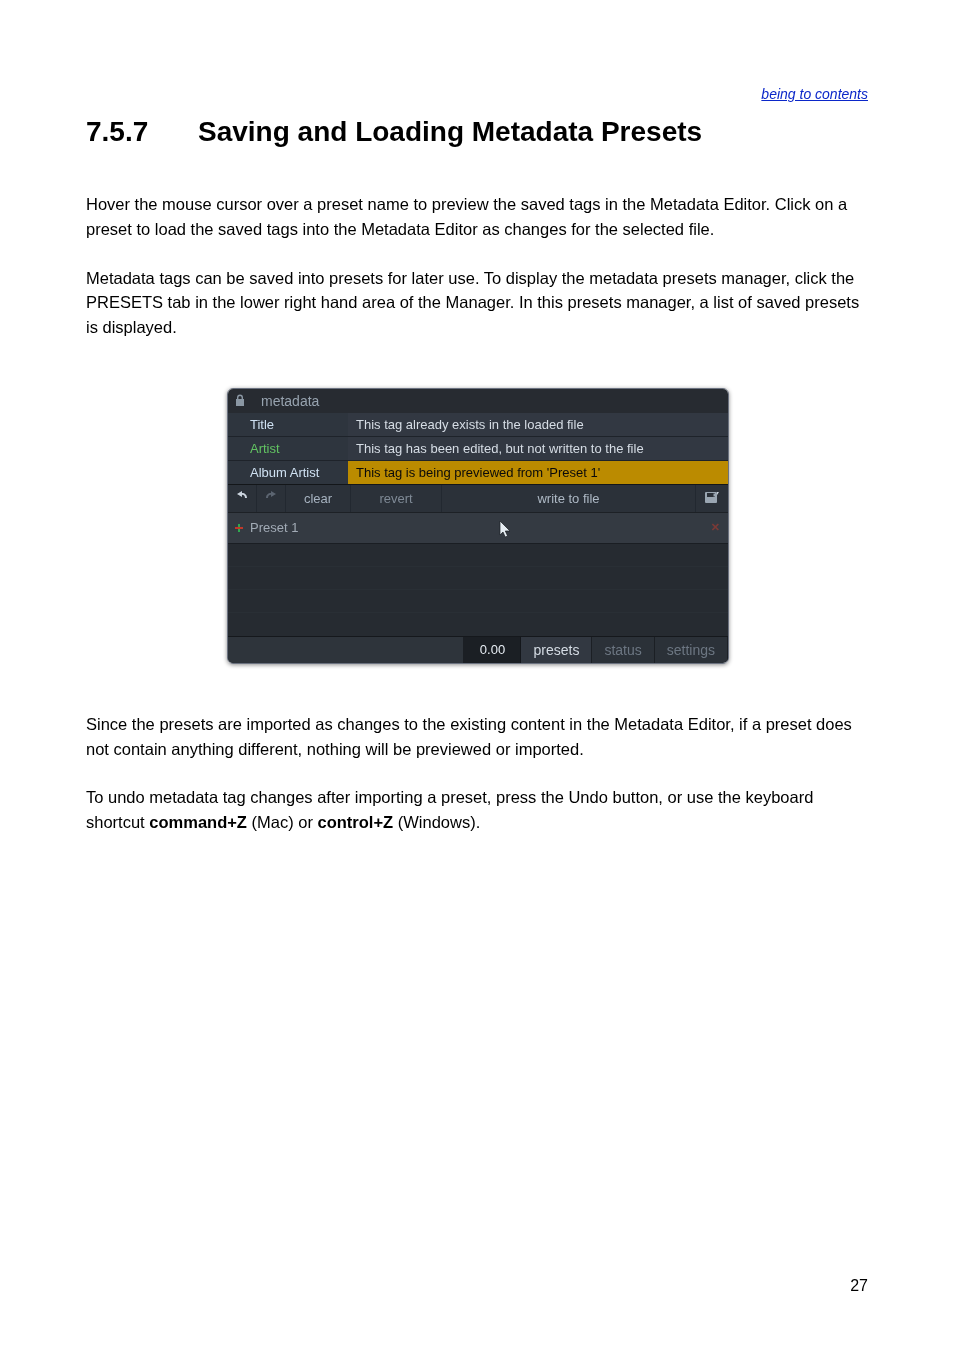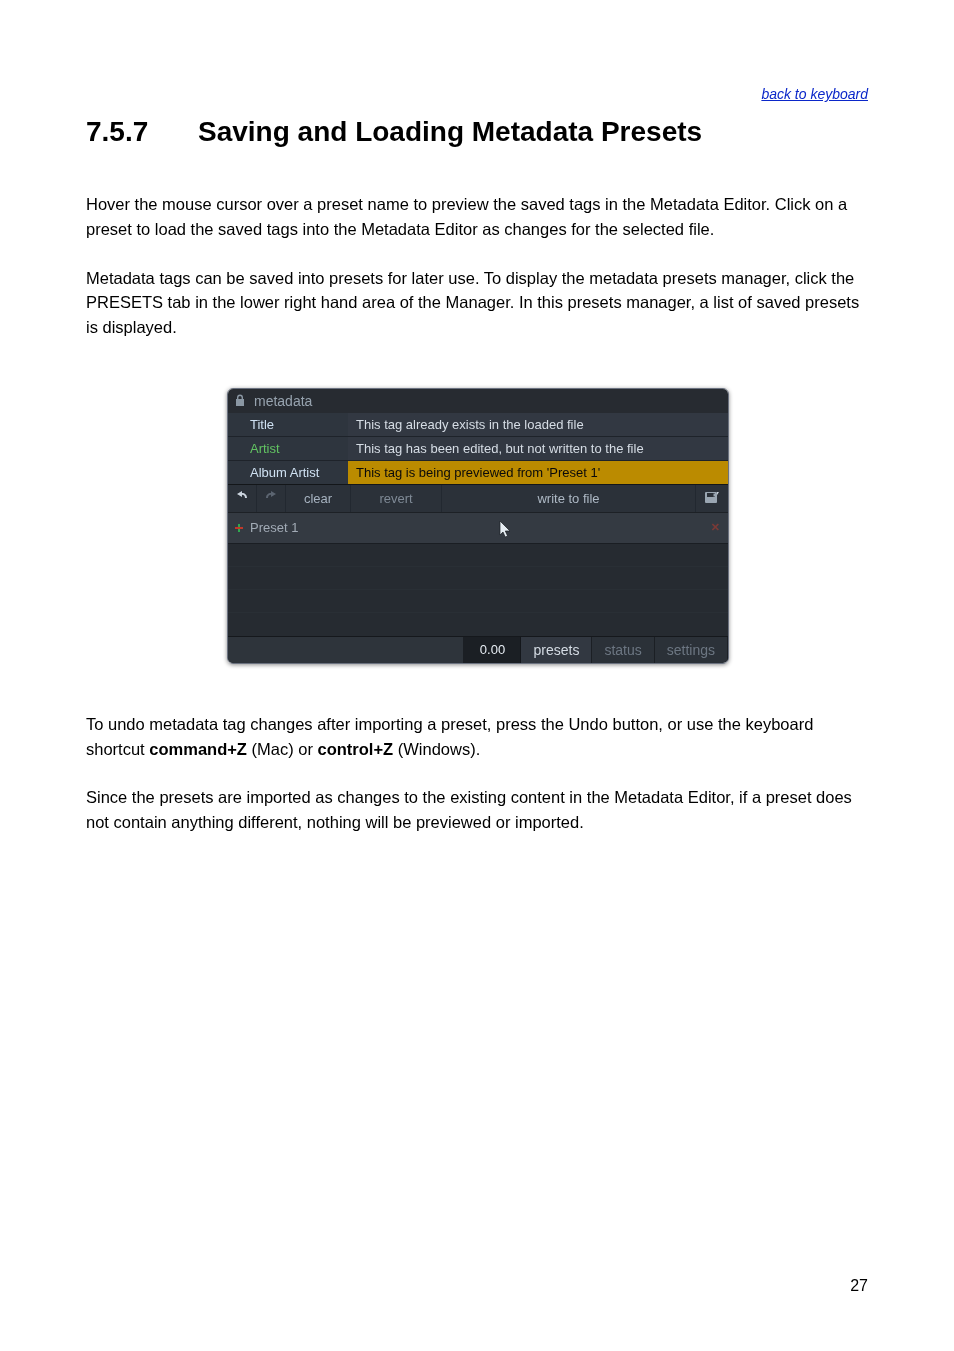--- a/index.html
+++ b/index.html
@@ -57,21 +57,21 @@
     font-family: "Helvetica Neue", Arial, sans-serif;
     font-size: 13px;
     color: #c8d2dc;
   }
   
   .shot-titlebar {
     background: #272b31;
     padding: 4px 8px 4px 6px;
     display: flex;
     align-items: center;
-    gap: 8px;
+    gap: 15px;
     color: #97a3af;
     font-size: 14px;
   }
   .lock-icon svg { display:block; }
 
   
   .shot-table {
     background: #303740;
   }
   .shot-row {
@@ -187,21 +187,21 @@
     bottom: 56px;
     right: 86px;
     font-size: 16px;
   }
 </style>
 </head>
 <body>
 
 <div class="page">
 
-  <a class="back-link" href="#">back to keyboard</a>
+  <a class="back-link" href="#">being to contents</a>
 
   <h2 class="section-heading">
     <span class="num">7.5.7</span>
     <span>Saving and Loading Metadata Presets</span>
   </h2>
 
   <p class="body">Hover the mouse cursor over a preset name to preview the saved tags in the Metadata Editor. Click on a preset to load the saved tags into the Metadata Editor as changes for the selected file.</p>
   <p class="body">Metadata tags can be saved into presets for later use. To display the metadata presets manager, click the PRESETS tab in the lower right hand area of the Manager. In this presets manager, a list of saved presets is displayed.</p>
 
   <div class="shot-wrap">
@@ -286,20 +286,20 @@
         <div class="bb-left"></div>
         <div class="bb-time">0.00</div>
         <div class="bb-tab active">presets</div>
         <div class="bb-tab">status</div>
         <div class="bb-tab">settings</div>
       </div>
 
     </div>
   </div>
 
+  <p class="body">Since the presets are imported as changes to the existing content in the Metadata Editor, if a preset does not contain anything different, nothing will be previewed or imported.</p>
+
   <p class="body">
     <span>To undo metadata tag changes after importing a preset, press the Undo button, or use the keyboard shortcut </span><span class="strong">command+Z</span><span> (Mac) or </span><span class="strong">control+Z</span><span> (Windows).</span>
   </p>
 
-  <p class="body">Since the presets are imported as changes to the existing content in the Metadata Editor, if a preset does not contain anything different, nothing will be previewed or imported.</p>
-
   <div class="page-number">27</div>
 </div>
 
 </body></html>

